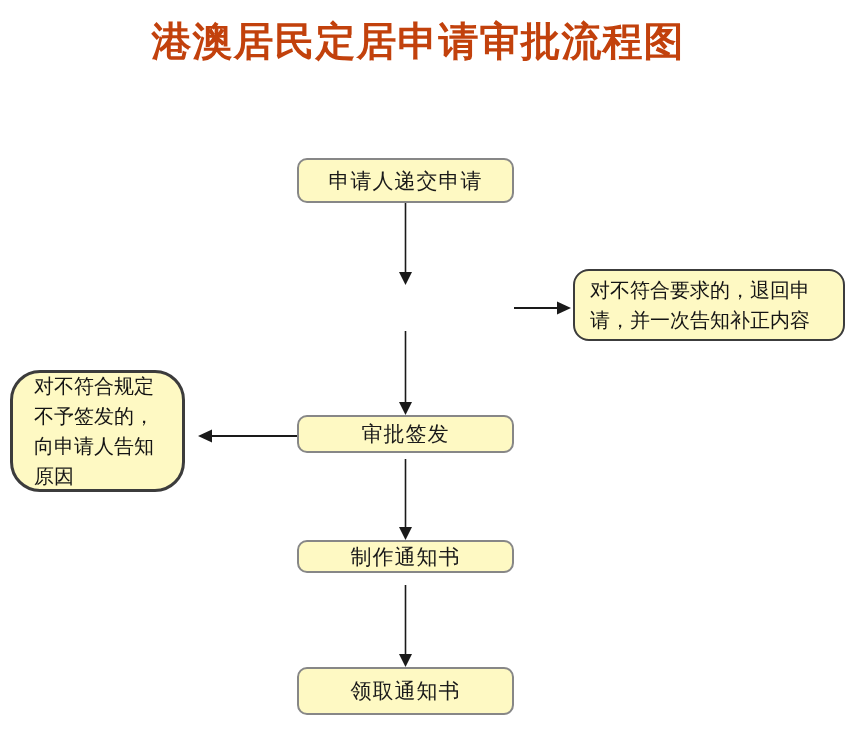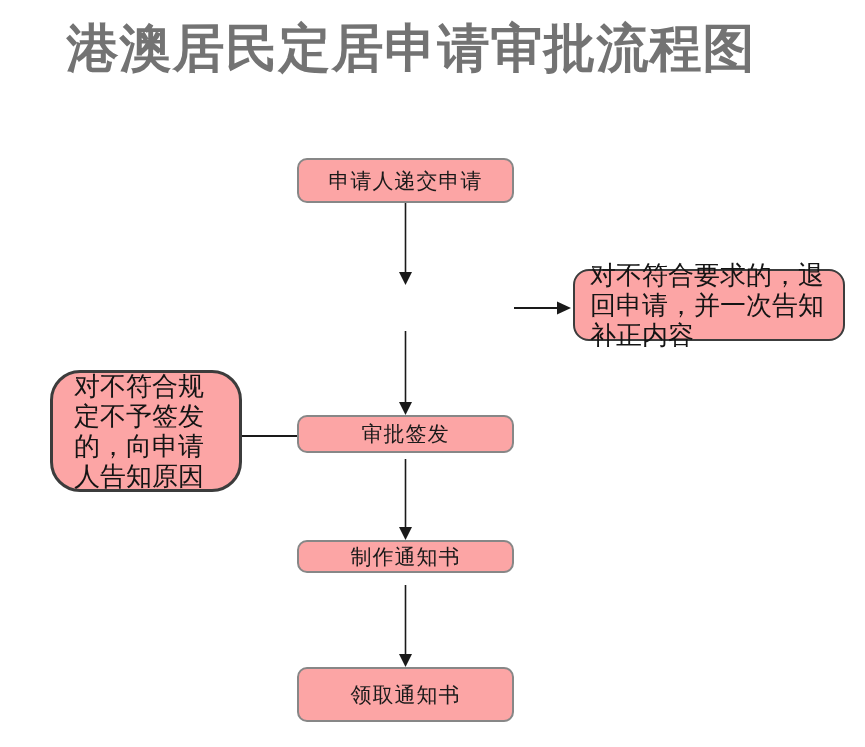--- a/index.html
+++ b/index.html
@@ -11,77 +11,76 @@
   .canvas {
     position: relative;
     width: 865px;
     height: 747px;
     background: #ffffff;
     overflow: hidden;
   }
   .diagram-title {
     position: absolute;
     top: 14px;
-    left: 8px;
+    left: 15px;
     width: 806px;
     text-align: center;
-    font-size: 52px;
+    font-size: 40px;
     font-weight: bold;
-    color: #737373;
+    color: #c2410c;
     letter-spacing: 1px;
     white-space: nowrap;
   }
   .node {
     position: absolute;
     box-sizing: border-box;
-    background: #fca5a5;
+    background: #fef9c3;
     display: flex;
     align-items: center;
     justify-content: center;
     color: #1a1a1a;
   }
   .process {
     left: 297px;
     width: 217px;
     border: 2px solid #878787;
     border-radius: 10px;
     font-size: 21px;
     letter-spacing: 1px;
     white-space: nowrap;
   }
   .n-submit  { top: 158px; height: 45px; }
   .n-window  { top: 285px; height: 46px; }
   .n-approve { top: 415px; height: 38px; }
   .n-produce { top: 540px; height: 33px; }
-  .n-collect { top: 667px; height: 55px; }
+  .n-collect { top: 667px; height: 48px; }
   .note {
     border: 3px solid #3c3c3c;
-    font-size: 26px;
+    font-size: 20px;
     line-height: 30px;
     color: #141414;
     text-align: left;
     align-items: center;
   }
   .n-return {
     left: 573px;
     top: 269px;
     width: 272px;
     height: 72px;
     border-radius: 16px;
     border-width: 2px;
     padding: 0 15px;
   }
   .n-refuse {
     left: 10px;
     top: 370px;
-    width: 192px;
+    width: 175px;
     height: 122px;
     border-radius: 30px;
     padding: 0 21px;
-    margin-left: 40px;
   }
   .arrow-layer {
     position: absolute;
     top: 0;
     left: 0;
     width: 865px;
     height: 747px;
   }
 </style>
 </head>

